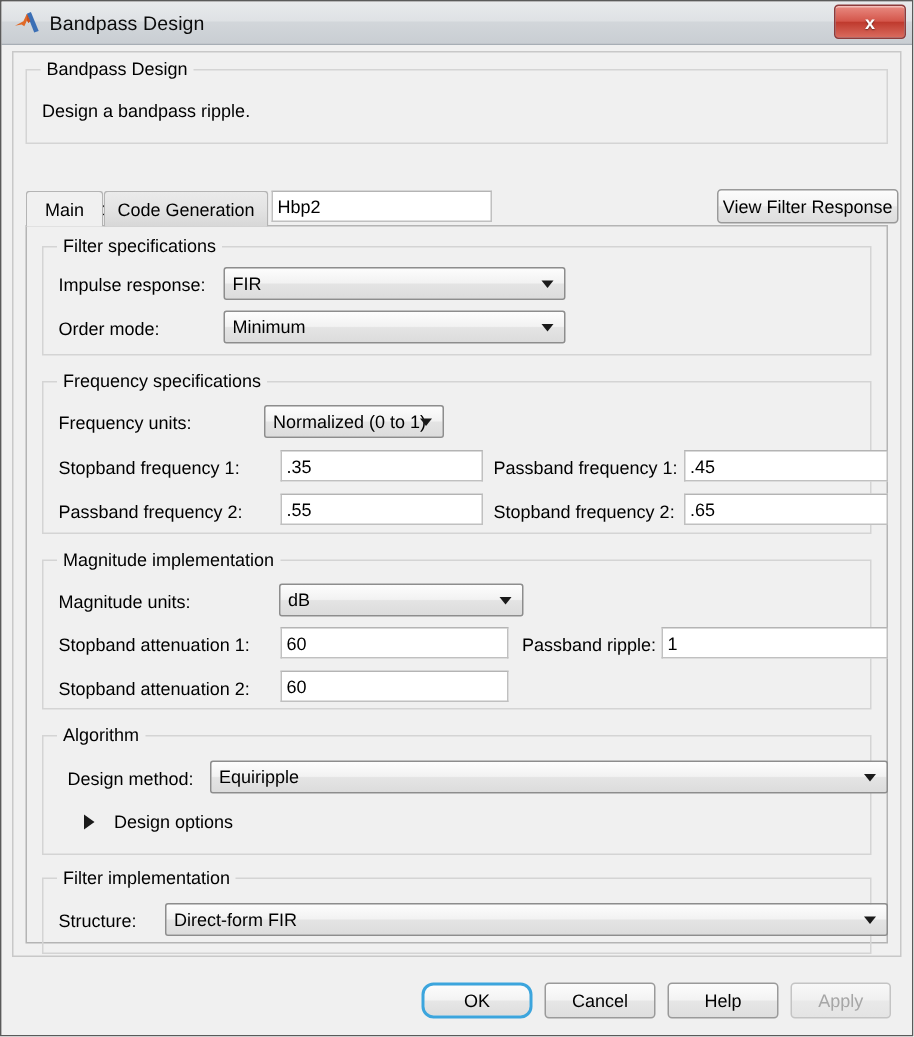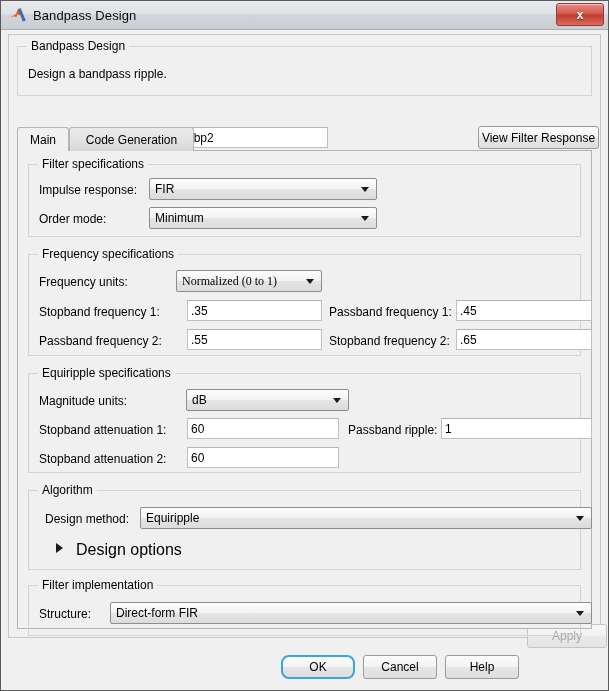--- a/index.html
+++ b/index.html
@@ -237,21 +237,21 @@
   .disclosure {
     position: absolute;
     width: 0; height: 0;
     border-top: 5px solid transparent;
     border-bottom: 5px solid transparent;
     border-left: 7px solid #1a1a1a;
     cursor: pointer;
   }
   .link-label {
     position: absolute;
-    font-size: 16px;
+    font-size: 12px;
     color: #000;
     cursor: pointer;
     white-space: nowrap;
   }
 </style>
 </head>
 <body>
 
 <div class="window">
 
@@ -281,21 +281,21 @@
       <span class="lbl" style="left:9px; top:97px;">Filter output variable name:</span>
       <input class="tf" style="left: 172px; top: 92px; width: 147px;" value="Hbp2">
       <div class="btn" style="left:469px; top:91px; width:121px; height:23px;">
         <span>View Filter Response</span>
       </div>
 
       <div class="tabstrip">
         <div class="tab active" style="left:0px; width:52px;">
           <span>Main</span>
         </div>
-        <div class="tab inactive" style="left:52px; width:125px;">
+        <div class="tab inactive" style="left:52px; width:110px;">
           <span>Code Generation</span>
         </div>
       </div>
 
       <div class="tabpanel">
 
         <div class="group" style="left:10px; top:13px; right:10px; height:73px;">
           <span class="group-title">Filter specifications</span>
 
           <span class="lbl" style="left:10px; top:18px;">Impulse response:</span>
@@ -308,40 +308,40 @@
           <div class="combo" style="left:120px; top:42px; width:228px;">
             <span>Minimum</span>
             <span class="arrow"></span>
           </div>
         </div>
 
         <div class="group" style="left:10px; top:103px; right:10px; height:102px;">
           <span class="group-title">Frequency specifications</span>
 
           <span class="lbl" style="left:10px; top:20px;">Frequency units:</span>
-          <div class="combo" style="left:147px; top:15px; width:146px;font-family:Liberation Serif, serif;">
+          <div class="combo" style="left:147px; top:15px; width:120px;">
             <span>Normalized (0 to 1)</span>
             <span class="arrow"></span>
           </div>
 
           <span class="lbl" style="left:10px; top:50px;">Stopband frequency 1:</span>
           <input class="tf" style="left: 158px; top: 45px; width: 135px;" value=".35">
 
           <span class="lbl" style="left:300px; top:50px;">Passband frequency 1:</span>
           <input class="tf" style="left: 427px; top: 45px; width: 136px;" value=".45">
 
           <span class="lbl" style="left:10px; top:79px;">Passband frequency 2:</span>
           <input class="tf" style="left: 158px; top: 74px; width: 135px;" value=".55">
 
           <span class="lbl" style="left:300px; top:79px;">Stopband frequency 2:</span>
           <input class="tf" style="left: 427px; top: 74px; width: 136px;" value=".65">
         </div>
 
         <div class="group" style="left:10px; top:222px; right:10px; height:100px;">
-          <span class="group-title">Equiripple specifications</span>
+          <span class="group-title">Magnitude implementation</span>
 
           <span class="lbl" style="left:10px; top:20px;">Magnitude units:</span>
           <div class="combo" style="left:157px; top:15px; width:163px;">
             <span>dB</span>
             <span class="arrow"></span>
           </div>
 
           <span class="lbl" style="left:10px; top:49px;">Stopband attenuation 1:</span>
           <input class="tf" style="left: 158px; top: 44px; width: 152px;" value="60">
 
@@ -380,18 +380,18 @@
 
     <div class="btn default" style="left:280px; top:625px; width:74px; height:24px;">
       <span>OK</span>
     </div>
     <div class="btn" style="left:362px; top:625px; width:74px; height:24px;">
       <span>Cancel</span>
     </div>
     <div class="btn" style="left:444px; top:625px; width:74px; height:24px;">
       <span>Help</span>
     </div>
-    <div class="btn disabled" style="left:526px; top:594px; width:80px; height:24px;text-align:center;">
+    <div class="btn disabled" style="left:526px; top:625px; width:67px; height:24px;text-align:center;">
       <span>Apply</span>
     </div>
 
   </div>
 </div>
 
 </body></html>

